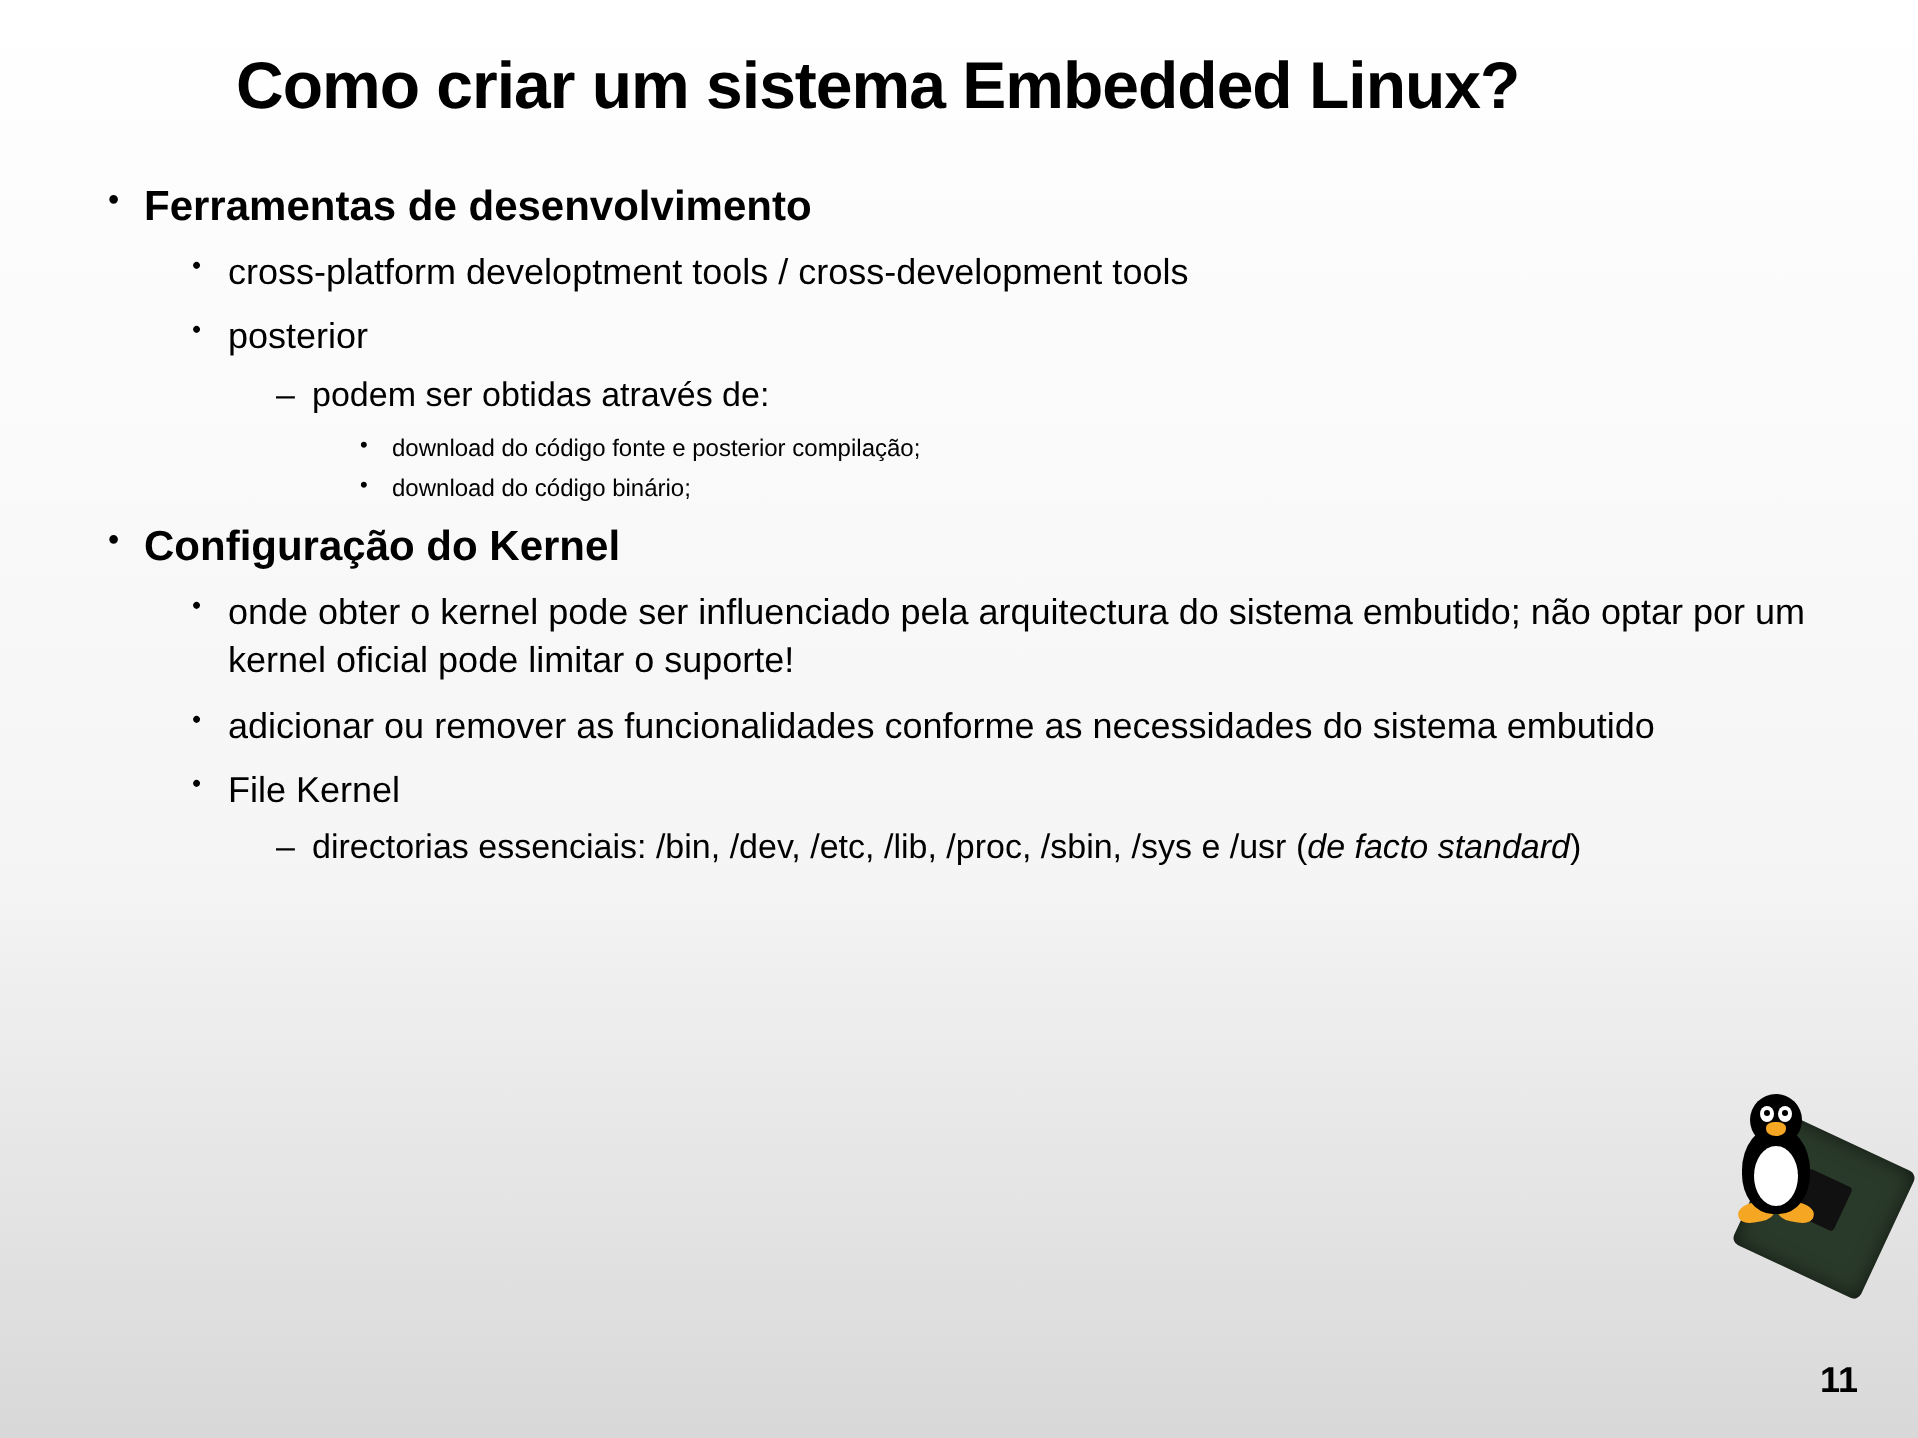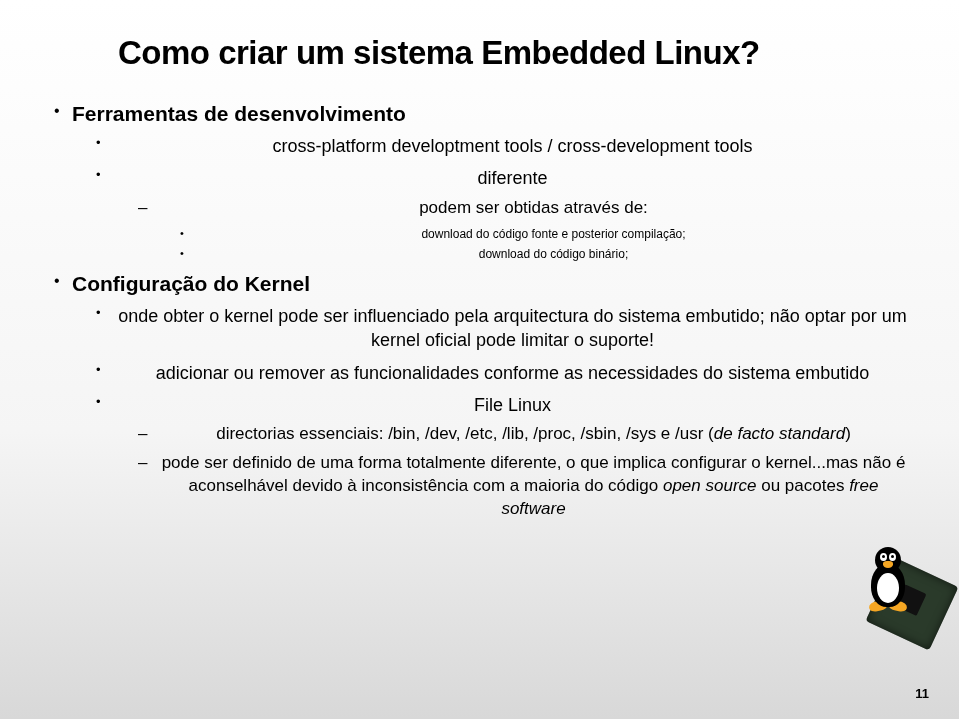--- a/index.html
+++ b/index.html
@@ -5,21 +5,21 @@
   * { margin: 0; padding: 0; box-sizing: border-box; }
   body {
     width: 959px;
     height: 719px;
     background: linear-gradient(to bottom, #ffffff 0%, #f5f5f5 60%, #d8d8d8 100%);
     font-family: Arial, Helvetica, sans-serif;
     position: relative;
     overflow: hidden;
   }
   .slide {
-    padding: 34px 48px 40px 48px;
+    padding: 24px 48px 40px 48px;
   }
   .title {
     font-size: 33px;
     font-weight: 900;
     color: #000;
     margin-left: 70px;
     margin-bottom: 30px;
     letter-spacing: -0.5px;
   }
   ul { list-style: none; }
@@ -45,21 +45,20 @@
     margin-top: 8px;
     margin-left: 18px;
   }
   .lvl2 > li {
     position: relative;
     padding-left: 24px;
     margin-bottom: 8px;
     font-size: 18px;
     color: #000;
     line-height: 1.35;
-    text-align: center;
   }
   .lvl2 > li::before {
     content: "•";
     position: absolute;
     left: 6px;
     top: 0;
     font-size: 13px;
   }
   .lvl3 {
     margin-top: 6px;
@@ -96,21 +95,21 @@
     position: absolute;
     left: 4px;
     top: 0;
     font-size: 11px;
   }
   .ital { font-style: italic; }
   .page-num {
     position: absolute;
     bottom: 18px;
     right: 30px;
-    font-size: 13px;
+    font-size: 18px;
     font-weight: bold;
     color: #000;
   }
   .decor {
     position: absolute;
     bottom: 60px;
     right: 12px;
     width: 90px;
     height: 120px;
   }
@@ -179,47 +178,44 @@
 <div class="slide">
   <h1 class="title">Como criar um sistema Embedded Linux?</h1>
 
   <ul class="lvl1">
 
     <li class="bold-head">
       <span class="b1-label">Ferramentas de desenvolvimento</span>
       <ul class="lvl2">
         <li>cross-platform developtment tools / cross-development tools</li>
         <li>
-          <span>diferente</span>
+          <span>posterior</span>
           <ul class="lvl3">
             <li>
               <span>podem ser obtidas através de:</span>
               <ul class="lvl4">
                 <li>download do código fonte e posterior compilação;</li>
                 <li>download do código binário;</li>
               </ul>
             </li>
           </ul>
         </li>
       </ul>
     </li>
 
     <li class="bold-head">
       <span class="b1-label">Configuração do Kernel</span>
       <ul class="lvl2">
         <li>onde obter o kernel pode ser influenciado pela arquitectura do sistema embutido; não optar por um kernel oficial pode limitar o suporte!</li>
         <li>adicionar ou remover as funcionalidades conforme as necessidades do sistema embutido</li>
         <li>
-          <span>File Linux</span>
+          <span>File Kernel</span>
           <ul class="lvl3">
             <li>
               <span>directorias essenciais: /bin, /dev, /etc, /lib, /proc, /sbin, /sys e /usr (</span><span class="ital">de facto standard</span><span>)</span>
-            </li>
-            <li>
-              <span>pode ser definido de uma forma totalmente diferente, o que implica configurar o kernel...mas não é aconselhável devido à inconsistência com a maioria do código </span><span class="ital">open source</span><span> ou pacotes </span><span class="ital">free software</span>
             </li>
           </ul>
         </li>
       </ul>
     </li>
 
   </ul>
 </div>
 
 <div class="decor">

